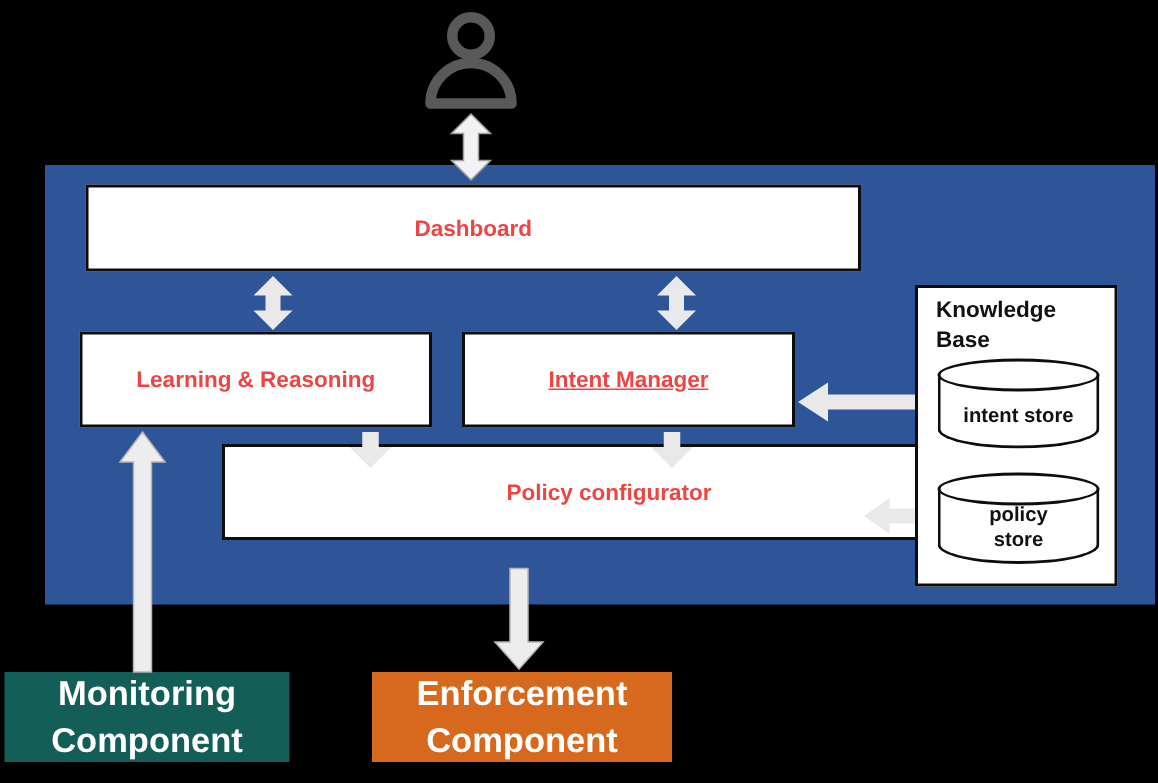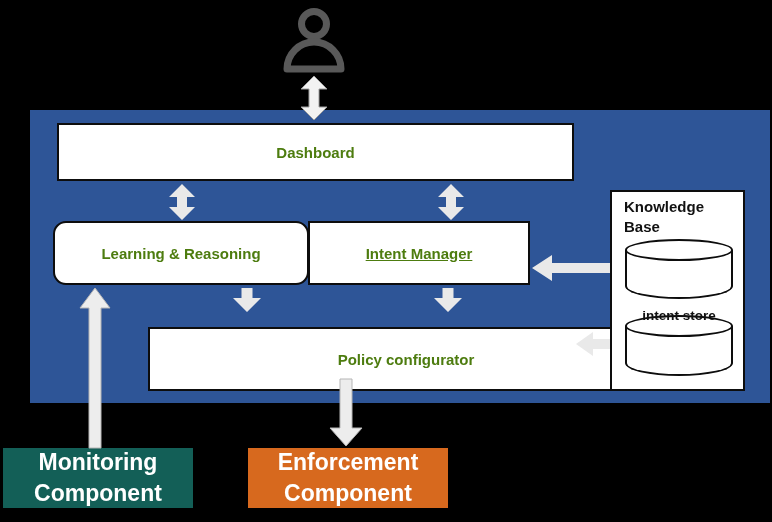--- a/index.html
+++ b/index.html
@@ -5,84 +5,87 @@
   html,body{margin:0;padding:0;background:#000;}
   #canvas{
     position:relative;width:772px;height:522px;background:#000;overflow:hidden;
     font-family:"Liberation Sans","DejaVu Sans",sans-serif;
   }
   .abs{position:absolute;}
   .panel{background:#2E5597;}
   .node{
     background:#fff;border:2.5px solid #0d0d0d;box-sizing:border-box;
     display:flex;align-items:center;justify-content:center;
-    font-weight:bold;color:#4d7c0f;font-size:15px;text-align:center;
+    font-weight:bold;color:#ef4444;font-size:15px;text-align:center;
   }
   .kb-box{
     background:#fff;border:2.5px solid #0d0d0d;box-sizing:border-box;
   }
   .kb-title{
     position:absolute;left:12px;right:12px;top:5px;text-align:left;
     font-weight:bold;font-size:15px;line-height:1.35;color:#111;
   }
   .cyl-top{
     position:absolute;background:#fff;border:2.2px solid #0d0d0d;
     border-radius:50%;box-sizing:border-box;z-index:3;
   }
   .cyl-body{
     position:absolute;background:#fff;border:2.2px solid #0d0d0d;border-top:none;
     box-sizing:border-box;z-index:2;
     border-radius:0 0 54px 54px / 0 0 13px 13px;
   }
   .cyl-label{
     position:absolute;z-index:4;text-align:center;font-weight:bold;color:#111;
-    font-size:13.5px;line-height:1.25;display:flex;align-items:center;justify-content:center;margin-top:39px;
+    font-size:13.5px;line-height:1.25;display:flex;align-items:center;justify-content:center;
   }
   .comp{
     box-sizing:border-box;display:flex;align-items:center;justify-content:center;
     text-align:center;font-weight:bold;color:#fff;font-size:23px;line-height:1.35;
     padding:0 24px;
   }
   #overlay{position:absolute;left:0;top:0;pointer-events:none;z-index:10;}
 </style>
 </head>
 <body>
 
 <div id="canvas">
 
   <div class="abs panel" style="left: 30px; top: 110px; width: 740px; height: 293px; background-color: rgb(46, 85, 151);"></div>
 
   <div class="abs node" style="left:57px;top:123px;width:517px;height:58px;">
     <span>Dashboard</span>
   </div>
 
-  <div class="abs node" style="left:53px;top:221px;width:256px;height:64px;border-radius:13px;">
+  <div class="abs node" style="left:53px;top:221px;width:235px;height:64px;">
     <span>Learning &amp; Reasoning</span>
   </div>
 
   <div class="abs node" style="left:308px;top:221px;width:222px;height:64px;text-decoration:underline;">
     <span>Intent Manager</span>
   </div>
 
-  <div class="abs node" style="left:148px;top:327px;width:516px;height:64px;">
+  <div class="abs node" style="left:148px;top:296px;width:516px;height:64px;">
     <span>Policy configurator</span>
   </div>
 
   <div class="abs kb-box" style="left:610px;top:190px;width:135px;height:201px;">
     <div class="kb-title">Knowledge Base</div>
   </div>
 
   <div class="abs cyl-body" style="left:625px;top:250px;width:108px;height:49px;"></div>
   <div class="abs cyl-top" style="left:625px;top:239px;width:108px;height:22px;"></div>
   <div class="cyl-label abs" style="left:625px;top:263px;width:108px;height:28px;">
     <span>intent store</span>
   </div>
 
   <div class="abs cyl-body" style="left:625px;top:326px;width:108px;height:50px;"></div>
   <div class="abs cyl-top" style="left:625px;top:315px;width:108px;height:22px;"></div>
+  <div class="cyl-label abs" style="left:644px;top:332px;width:70px;height:40px;">
+    <span>policy store</span>
+  </div>
 
   <div class="abs comp" style="left: 3px; top: 448px; width: 190px; height: 60px; background-color: rgb(19, 95, 87);">
     <span>Monitoring Component</span>
   </div>
 
   <div class="abs comp" style="left: 248px; top: 448px; width: 200px; height: 60px; background-color: rgb(215, 105, 30);">
     <span>Enforcement Component</span>
   </div>
 
   <svg id="overlay" width="772" height="522" viewBox="0 0 772 522">

